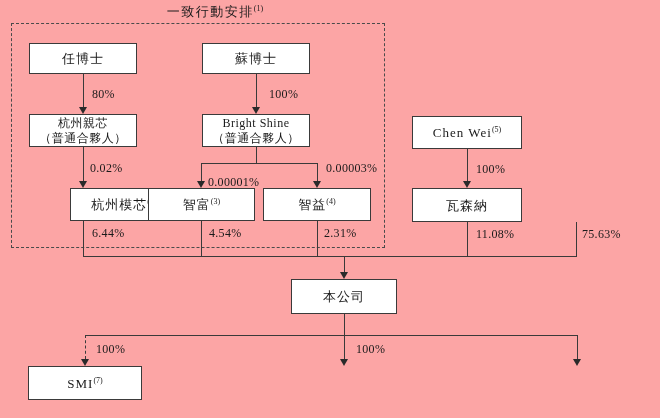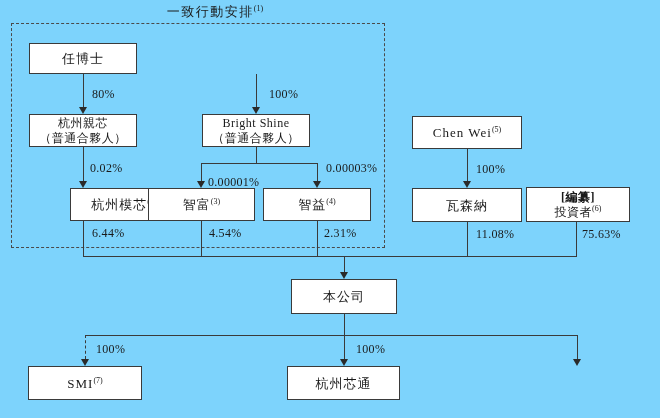--- a/index.html
+++ b/index.html
@@ -1,17 +1,17 @@
 <!DOCTYPE html>
 <html><head>
 <meta charset="utf-8">
 <style>
   html,body{margin:0;padding:0;background:#ffffff;}
   #canvas{
-    position:relative;width:660px;height:418px;background:#7dd3fc;
+    position:relative;width:660px;height:418px;background:#fca5a5;
     font-family:"Liberation Serif","DejaVu Serif",serif;color:#1a1a1a;
     overflow:hidden;
   }
   .box{
     position:absolute;border:1px solid #3a3a3a;background:#ffffff;
     display:flex;flex-direction:column;align-items:center;justify-content:center;
     font-size:13px;line-height:15px;text-align:center;box-sizing:border-box;
     letter-spacing:1px;
   }
   .box sup{font-size:8px;letter-spacing:0;line-height:0;}
@@ -45,20 +45,23 @@
 <div id="canvas">
 
   <div class="title">
     <span>一致行動安排</span><sup>(1)</sup>
   </div>
 
   <div class="group-box"></div>
 
   <div class="box" style="left:29px;top:43px;width:108px;height:31px;">
     <div><span>任博士</span></div>
+  </div>
+  <div class="box" style="left:202px;top:43px;width:108px;height:31px;">
+    <div><span>蘇博士</span></div>
   </div>
 
   <div class="vl" style="left:83px;top:74px;height:33px;"></div>
   <div class="arrow" style="left:79px;top:107px;"></div>
   <div class="pct" style="left:92px;top:87px;">80%</div>
 
   <div class="vl" style="left:256px;top:74px;height:33px;"></div>
   <div class="arrow" style="left:252px;top:107px;"></div>
   <div class="pct" style="left:269px;top:87px;">100%</div>
 
@@ -97,24 +100,20 @@
   <div class="box" style="left:412px;top:116px;width:110px;height:33px;">
     <div><span>Chen Wei</span><sup>(5)</sup></div>
   </div>
   <div class="vl" style="left:467px;top:149px;height:32px;"></div>
   <div class="arrow" style="left:463px;top:181px;"></div>
   <div class="pct" style="left:476px;top:162px;">100%</div>
 
   <div class="box" style="left:412px;top:188px;width:110px;height:34px;justify-content:center;">
     <div><span>瓦森納</span></div>
   </div>
-  <div class="box small" style="left:526px;top:187px;width:104px;height:35px;">
-    <div class="bold">[編纂]</div>
-    <div><span>投資者</span><sup>(6)</sup></div>
-  </div>
 
   <div class="vl" style="left:83px;top:221px;height:35px;"></div>
   <div class="vl" style="left:201px;top:221px;height:35px;"></div>
   <div class="vl" style="left:317px;top:221px;height:35px;"></div>
   <div class="vl" style="left:467px;top:222px;height:34px;"></div>
   <div class="vl" style="left:576px;top:222px;height:34px;"></div>
 
   <div class="pct" style="left:92px;top:226px;">6.44%</div>
   <div class="pct" style="left:209px;top:226px;">4.54%</div>
   <div class="pct" style="left:324px;top:226px;">2.31%</div>
@@ -139,17 +138,14 @@
   <div class="vl" style="left:344px;top:335px;height:24px;"></div>
   <div class="arrow" style="left:340px;top:359px;"></div>
   <div class="pct" style="left:356px;top:342px;">100%</div>
 
   <div class="vl" style="left:577px;top:335px;height:24px;"></div>
   <div class="arrow" style="left:573px;top:359px;"></div>
 
   <div class="box" style="left:28px;top:366px;width:114px;height:34px;">
     <div><span>SMI</span><sup>(7)</sup></div>
   </div>
-  <div class="box" style="left:287px;top:366px;width:113px;height:34px;">
-    <div><span>杭州芯通</span></div>
-  </div>
 
 </div>
 
 </body></html>

